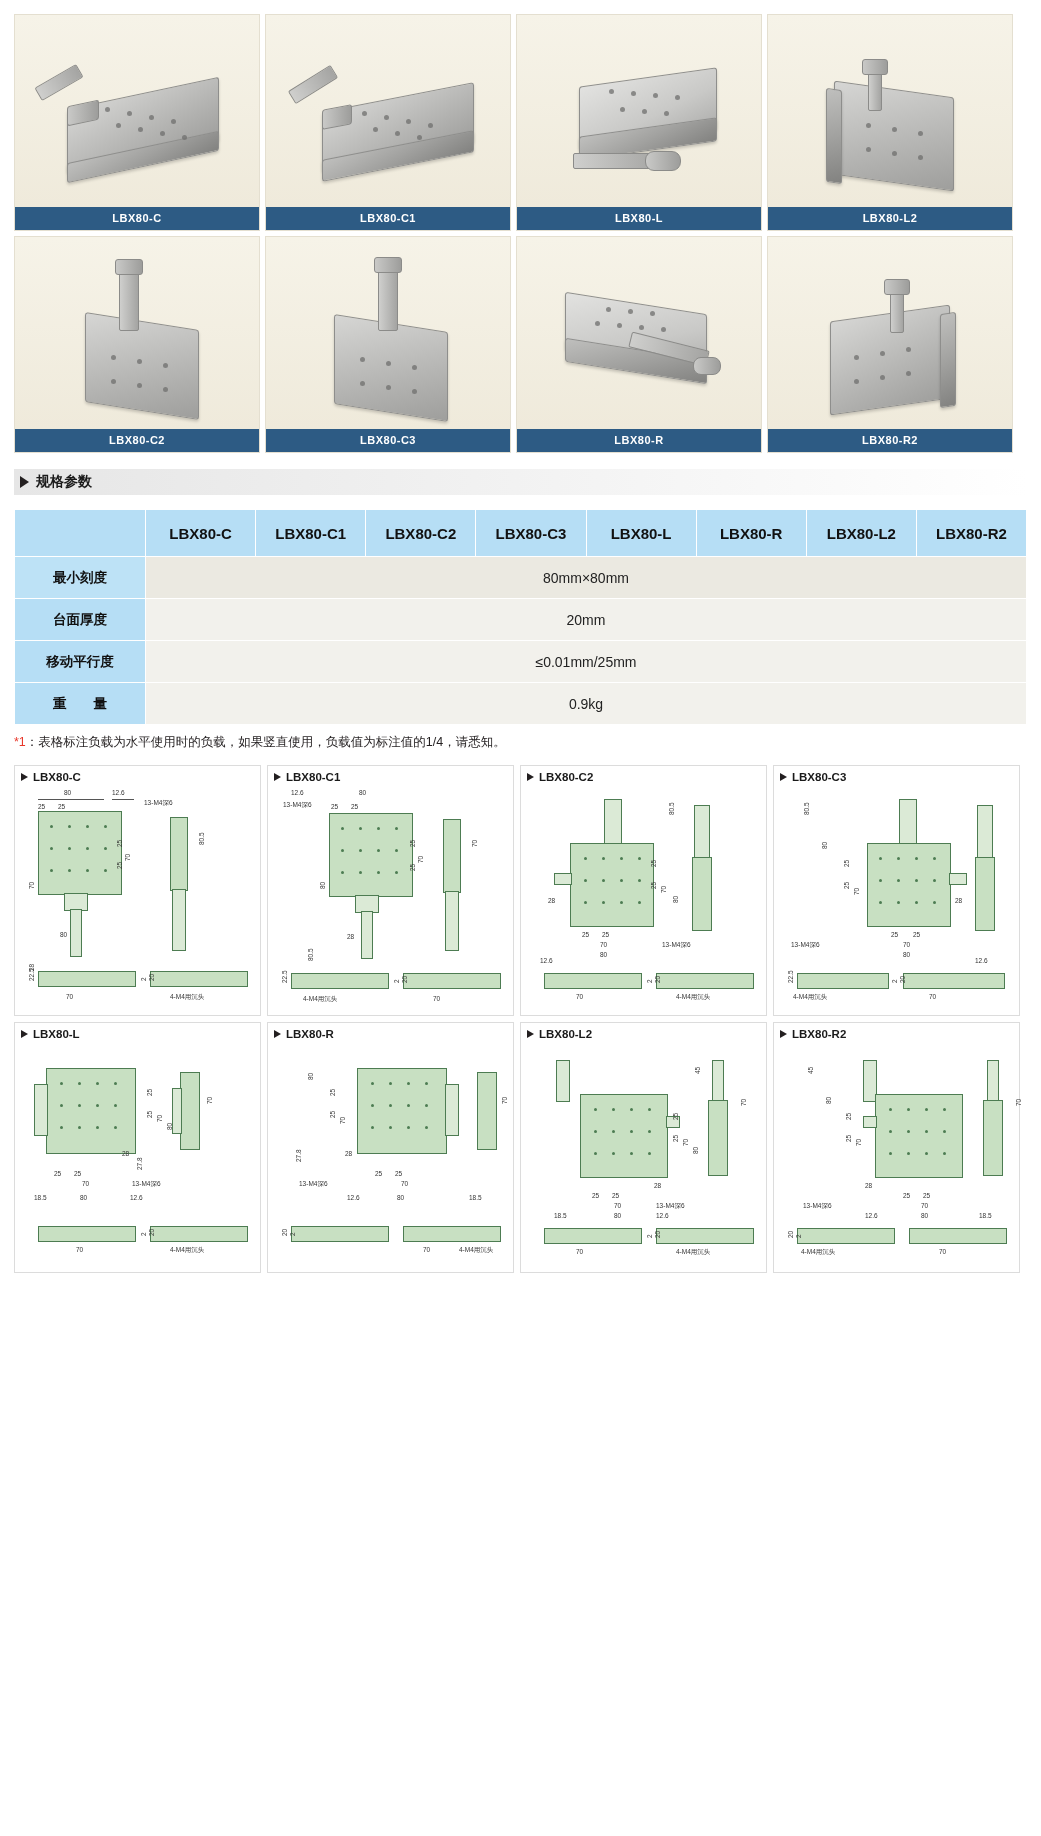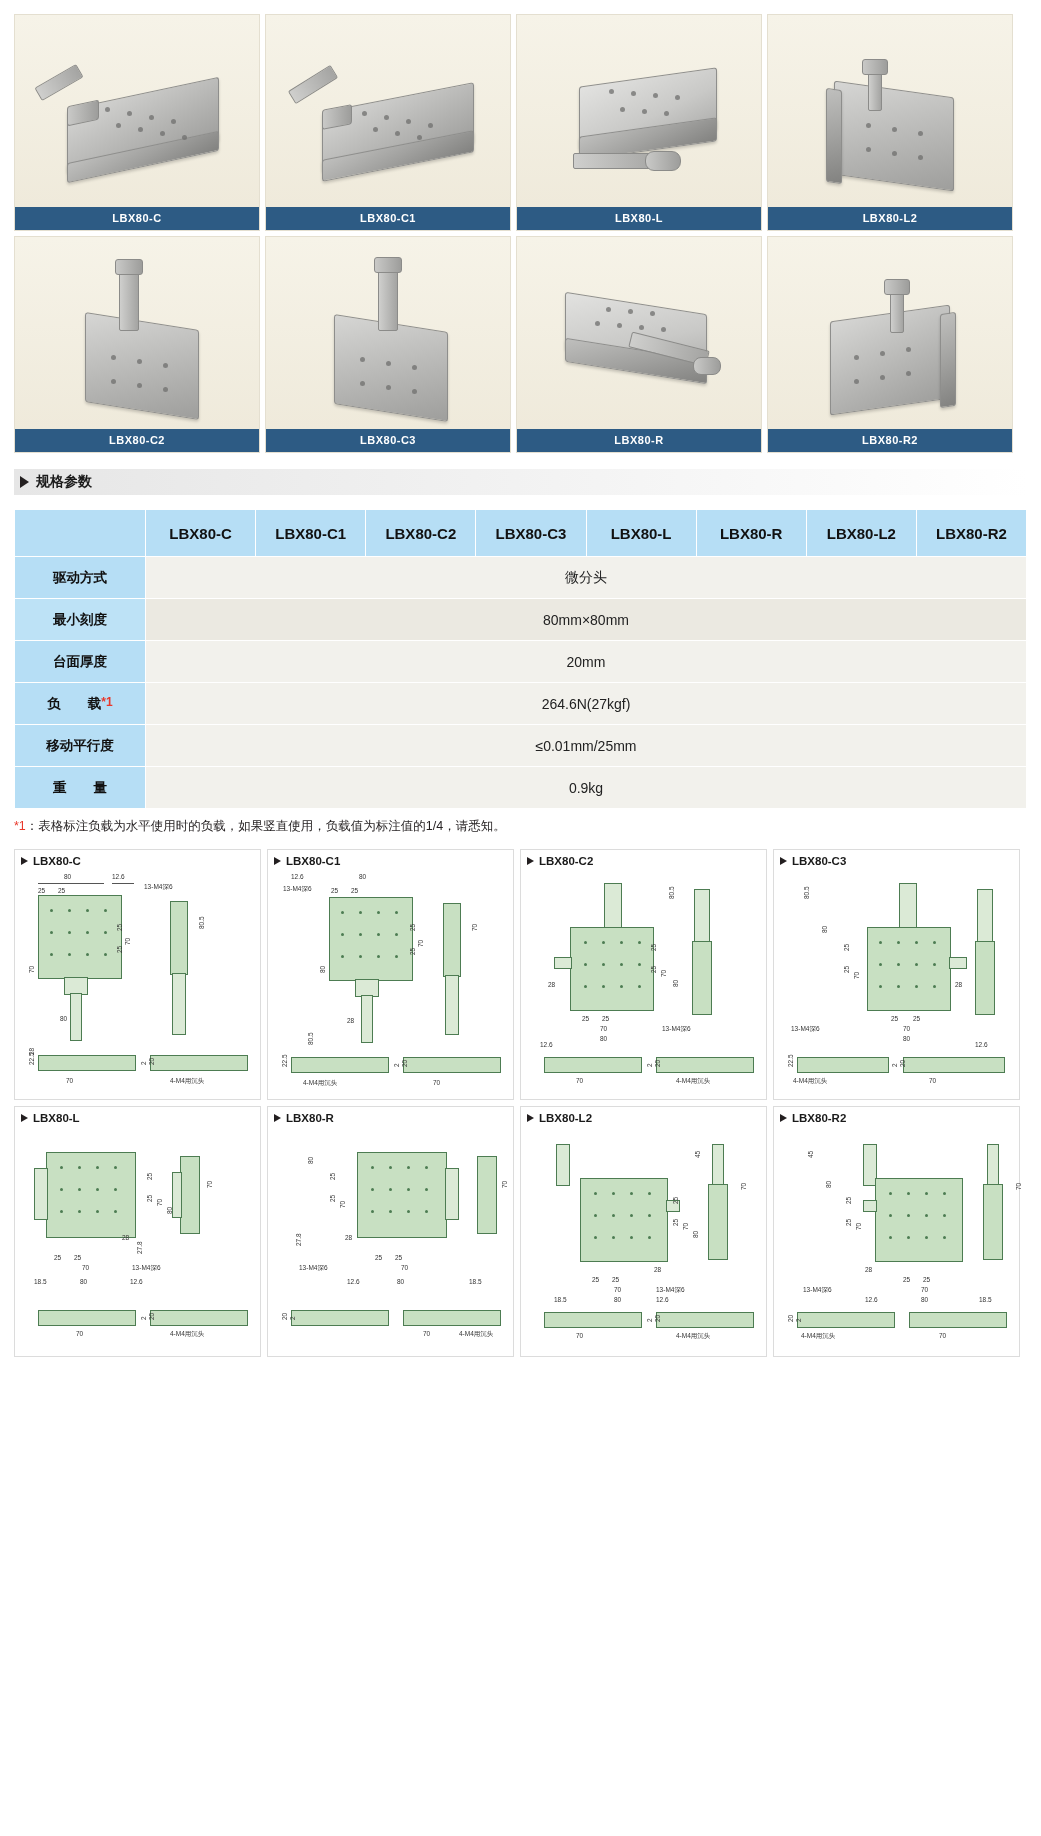--- a/index.html
+++ b/index.html
@@ -255,35 +255,27 @@
         <th>LBX80-C1</th>
         <th>LBX80-C2</th>
         <th>LBX80-C3</th>
         <th>LBX80-L</th>
         <th>LBX80-R</th>
         <th>LBX80-L2</th>
         <th>LBX80-R2</th>
       </tr>
     </thead>
     <tbody>
-      <tr>
-        <td class="label">驱动方式</td>
-        <td class="val" colspan="8">微分头</td>
-      </tr>
       <tr class="odd">
         <td class="label alt">最小刻度</td>
         <td class="val" colspan="8">80mm×80mm</td>
       </tr>
       <tr>
         <td class="label">台面厚度</td>
         <td class="val" colspan="8">20mm</td>
-      </tr>
-      <tr>
-        <td class="label"><span>负　　载</span><span class="star">*1</span></td>
-        <td class="val" colspan="8">264.6N(27kgf)</td>
       </tr>
       <tr>
         <td class="label">移动平行度</td>
         <td class="val" colspan="8">≤0.01mm/25mm</td>
       </tr>
       <tr>
         <td class="label">重　　量</td>
         <td class="val" colspan="8">0.9kg</td>
       </tr>
     </tbody>

